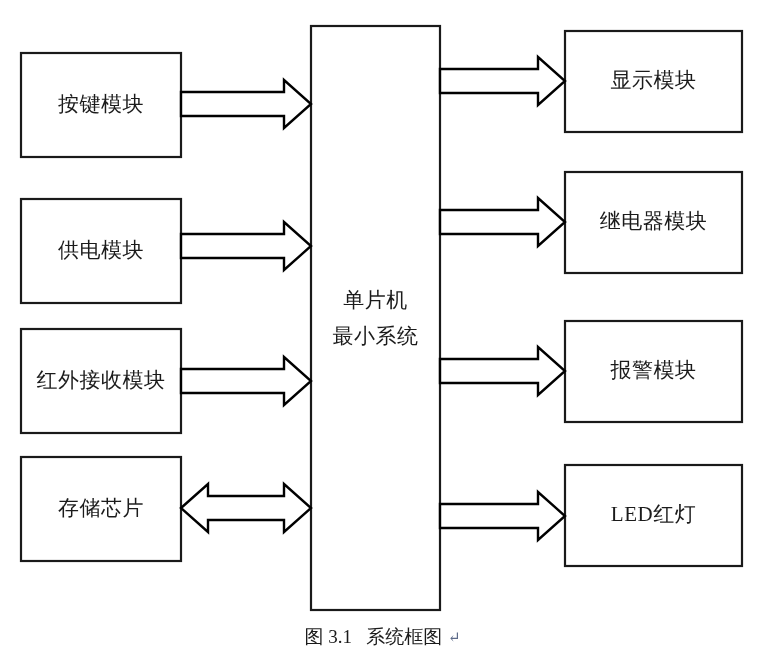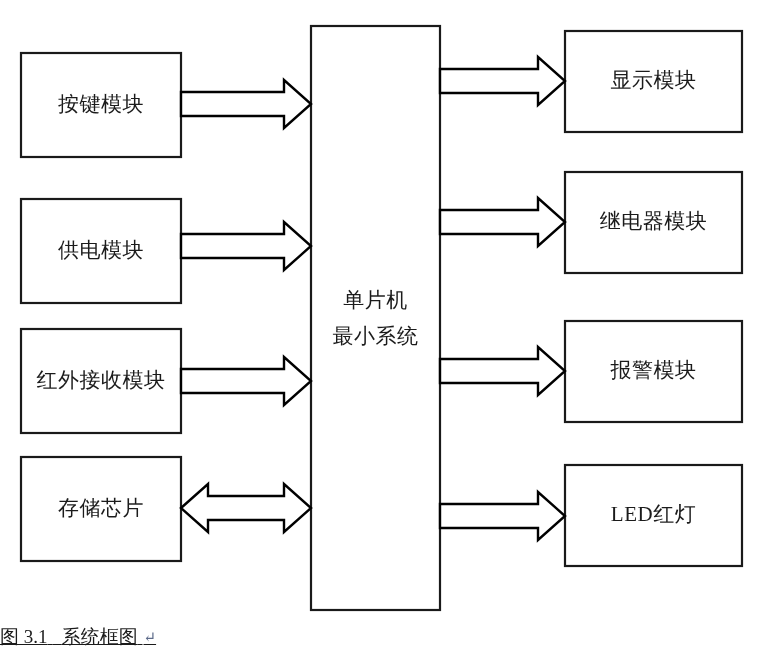--- a/index.html
+++ b/index.html
@@ -42,26 +42,25 @@
     fill: #ffffff;
     stroke: #000000;
     stroke-width: 2.4;
     stroke-linejoin: miter;
   }
   .caption {
     position: absolute;
     left: 0;
     right: 0;
     top: 624px;
-    text-align: left;
+    text-align: center;
     font-family: "Liberation Serif", "DejaVu Serif", serif;
     font-size: 19px;
     color: #1b1b1b;
     white-space: nowrap;
-    text-decoration: underline;
   }
   .caption .pilcrow {
     font-size: 15px;
     color: #5d6b8a;
     margin-left: 1px;
     vertical-align: 1px;
   }
   .corner-mark {
     position: absolute;
     right: 3px;

